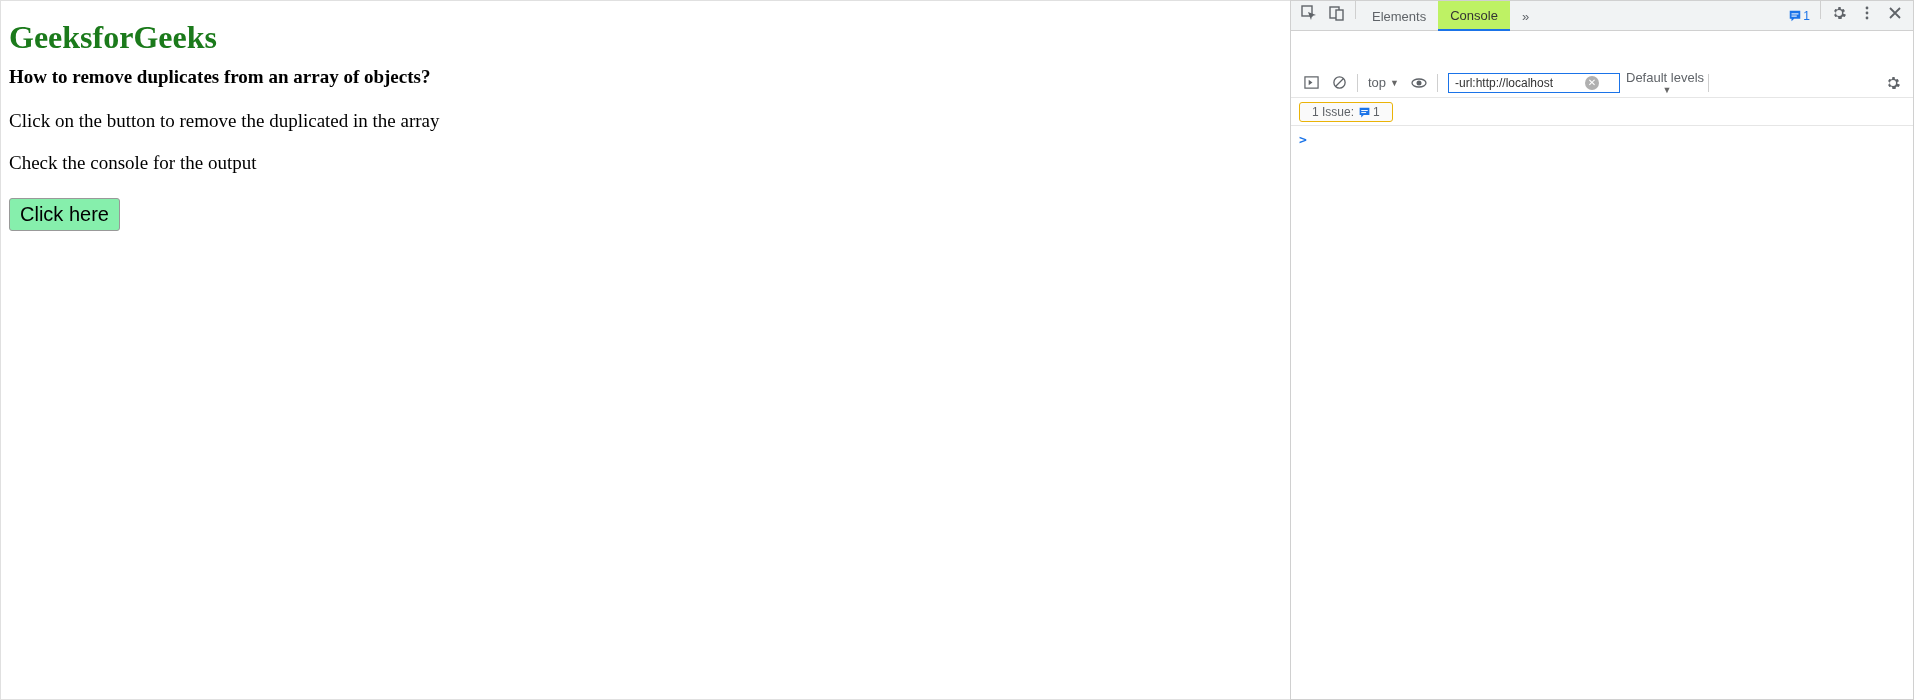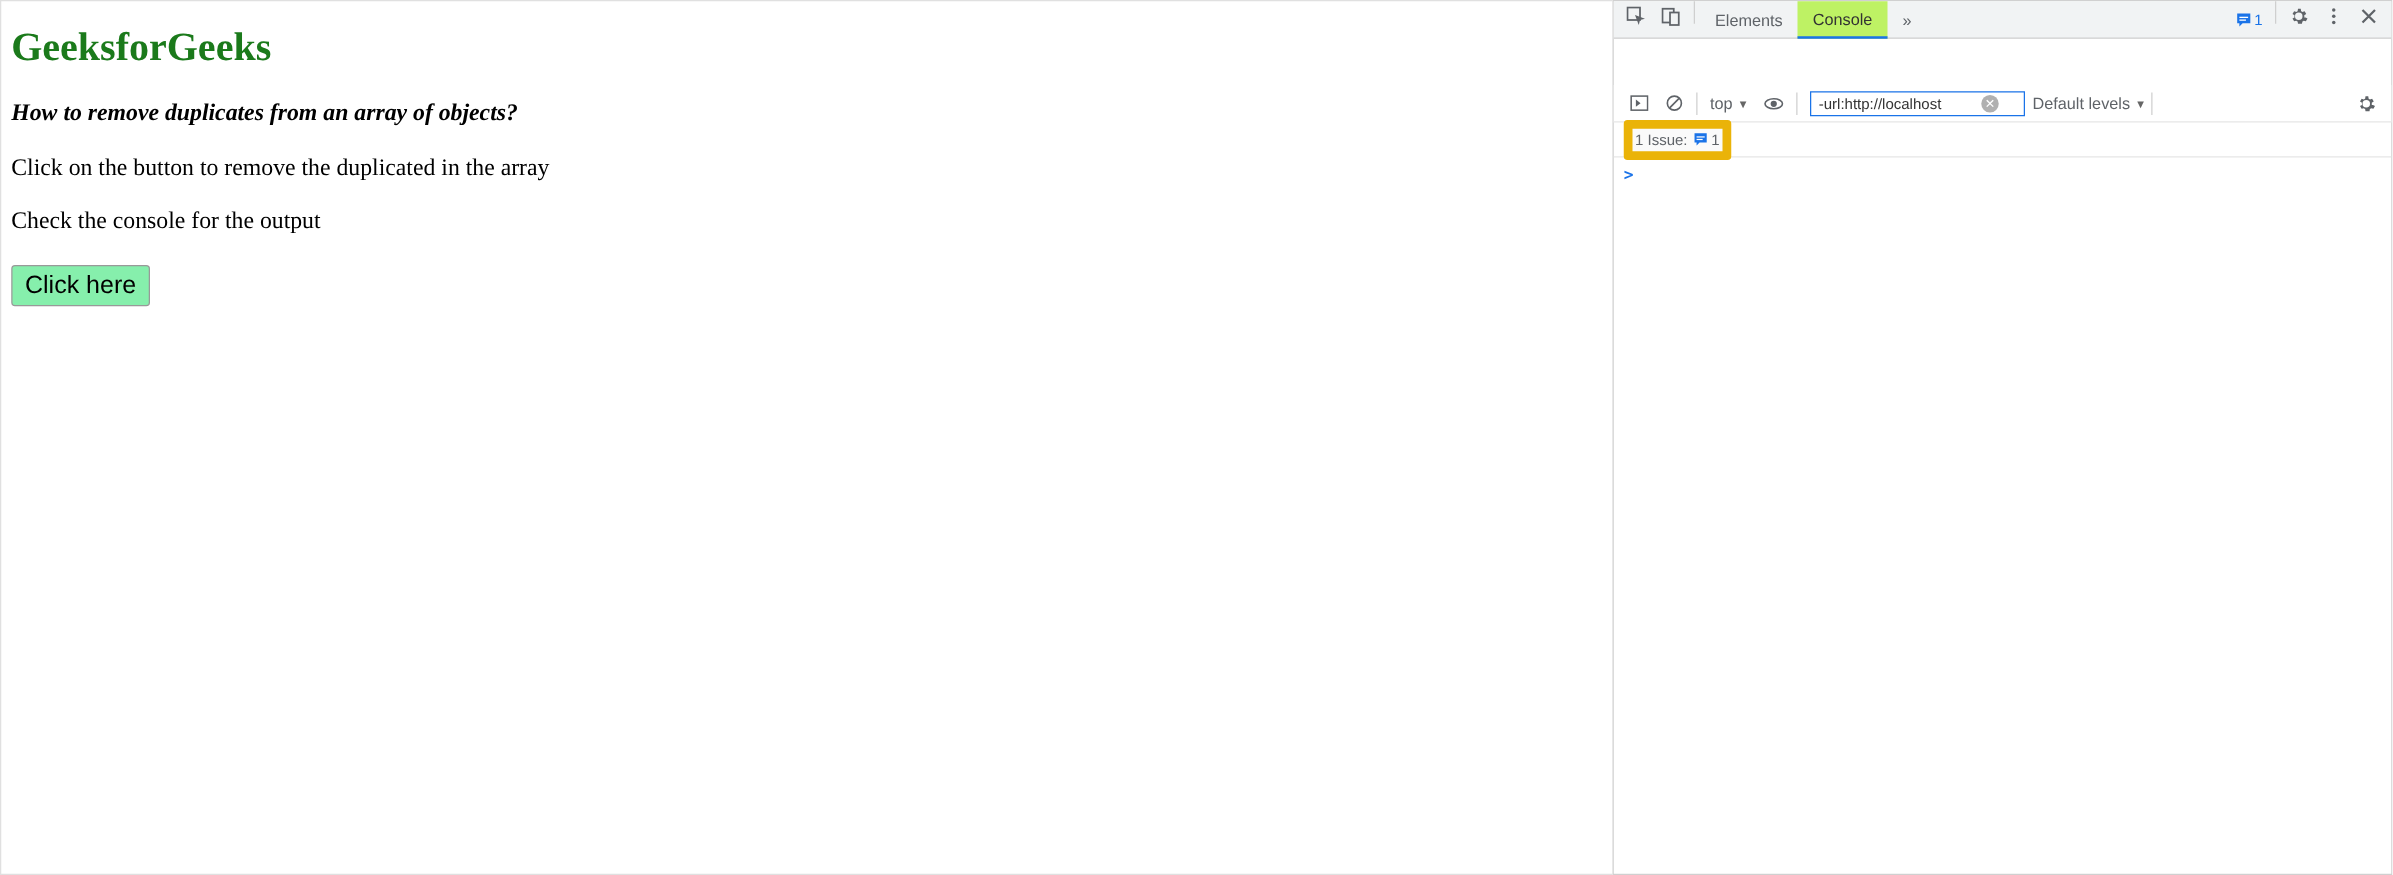--- a/index.html
+++ b/index.html
@@ -14,27 +14,26 @@
 .page {
   flex: 1;
   padding: 8px;
   border: 1px solid #e0e0e0;
   border-right: none;
 }
 .page h1 {
   color: #1b7a1b;
   font-size: 32px;
   font-weight: bold;
-  margin: 10px 0 24px 0;
+  margin: 10px 0 10px 0;
 }
 .page h3 {
   font-size: 19px;
   font-weight: bold;
   margin-bottom: 22px;
-  font-style: italic;
 }
 .page p {
   font-size: 19px;
   margin-bottom: 20px;
 }
 .page button {
   font-family: Arial, sans-serif;
   font-size: 20px;
   padding: 4px 10px;
   background: #86efac;
@@ -140,34 +139,35 @@
   font-size: 10px;
   display: flex;
   align-items: center;
   justify-content: center;
   cursor: pointer;
 }
 .dt-levels {
   display: flex;
   align-items: center;
   cursor: pointer;
+  flex-direction: column;
 }
 .dt-levels span.tri { font-size: 9px; margin-left: 4px; color: #666; }
 .dt-issues {
   display: flex;
   align-items: center;
   height: 28px;
   border-bottom: 1px solid #e6e6e6;
   padding: 0 8px;
 }
 .dt-issues .chip {
   display: flex;
-  align-items: center;
-  padding: 2px 2px;
-  border: 7px solid #eab308;
+  align-items: flex-end;
+  padding: 2px 12px;
+  border: 1px solid #eab308;
   border-radius: 3px;
   background: #fafafa;
   font-size: 12px;
 }
 .dt-issues .chip svg { margin: 0 2px 0 4px; }
 .dt-console-body {
   flex: 1;
   padding: 6px 8px;
 }
 .dt-prompt {

